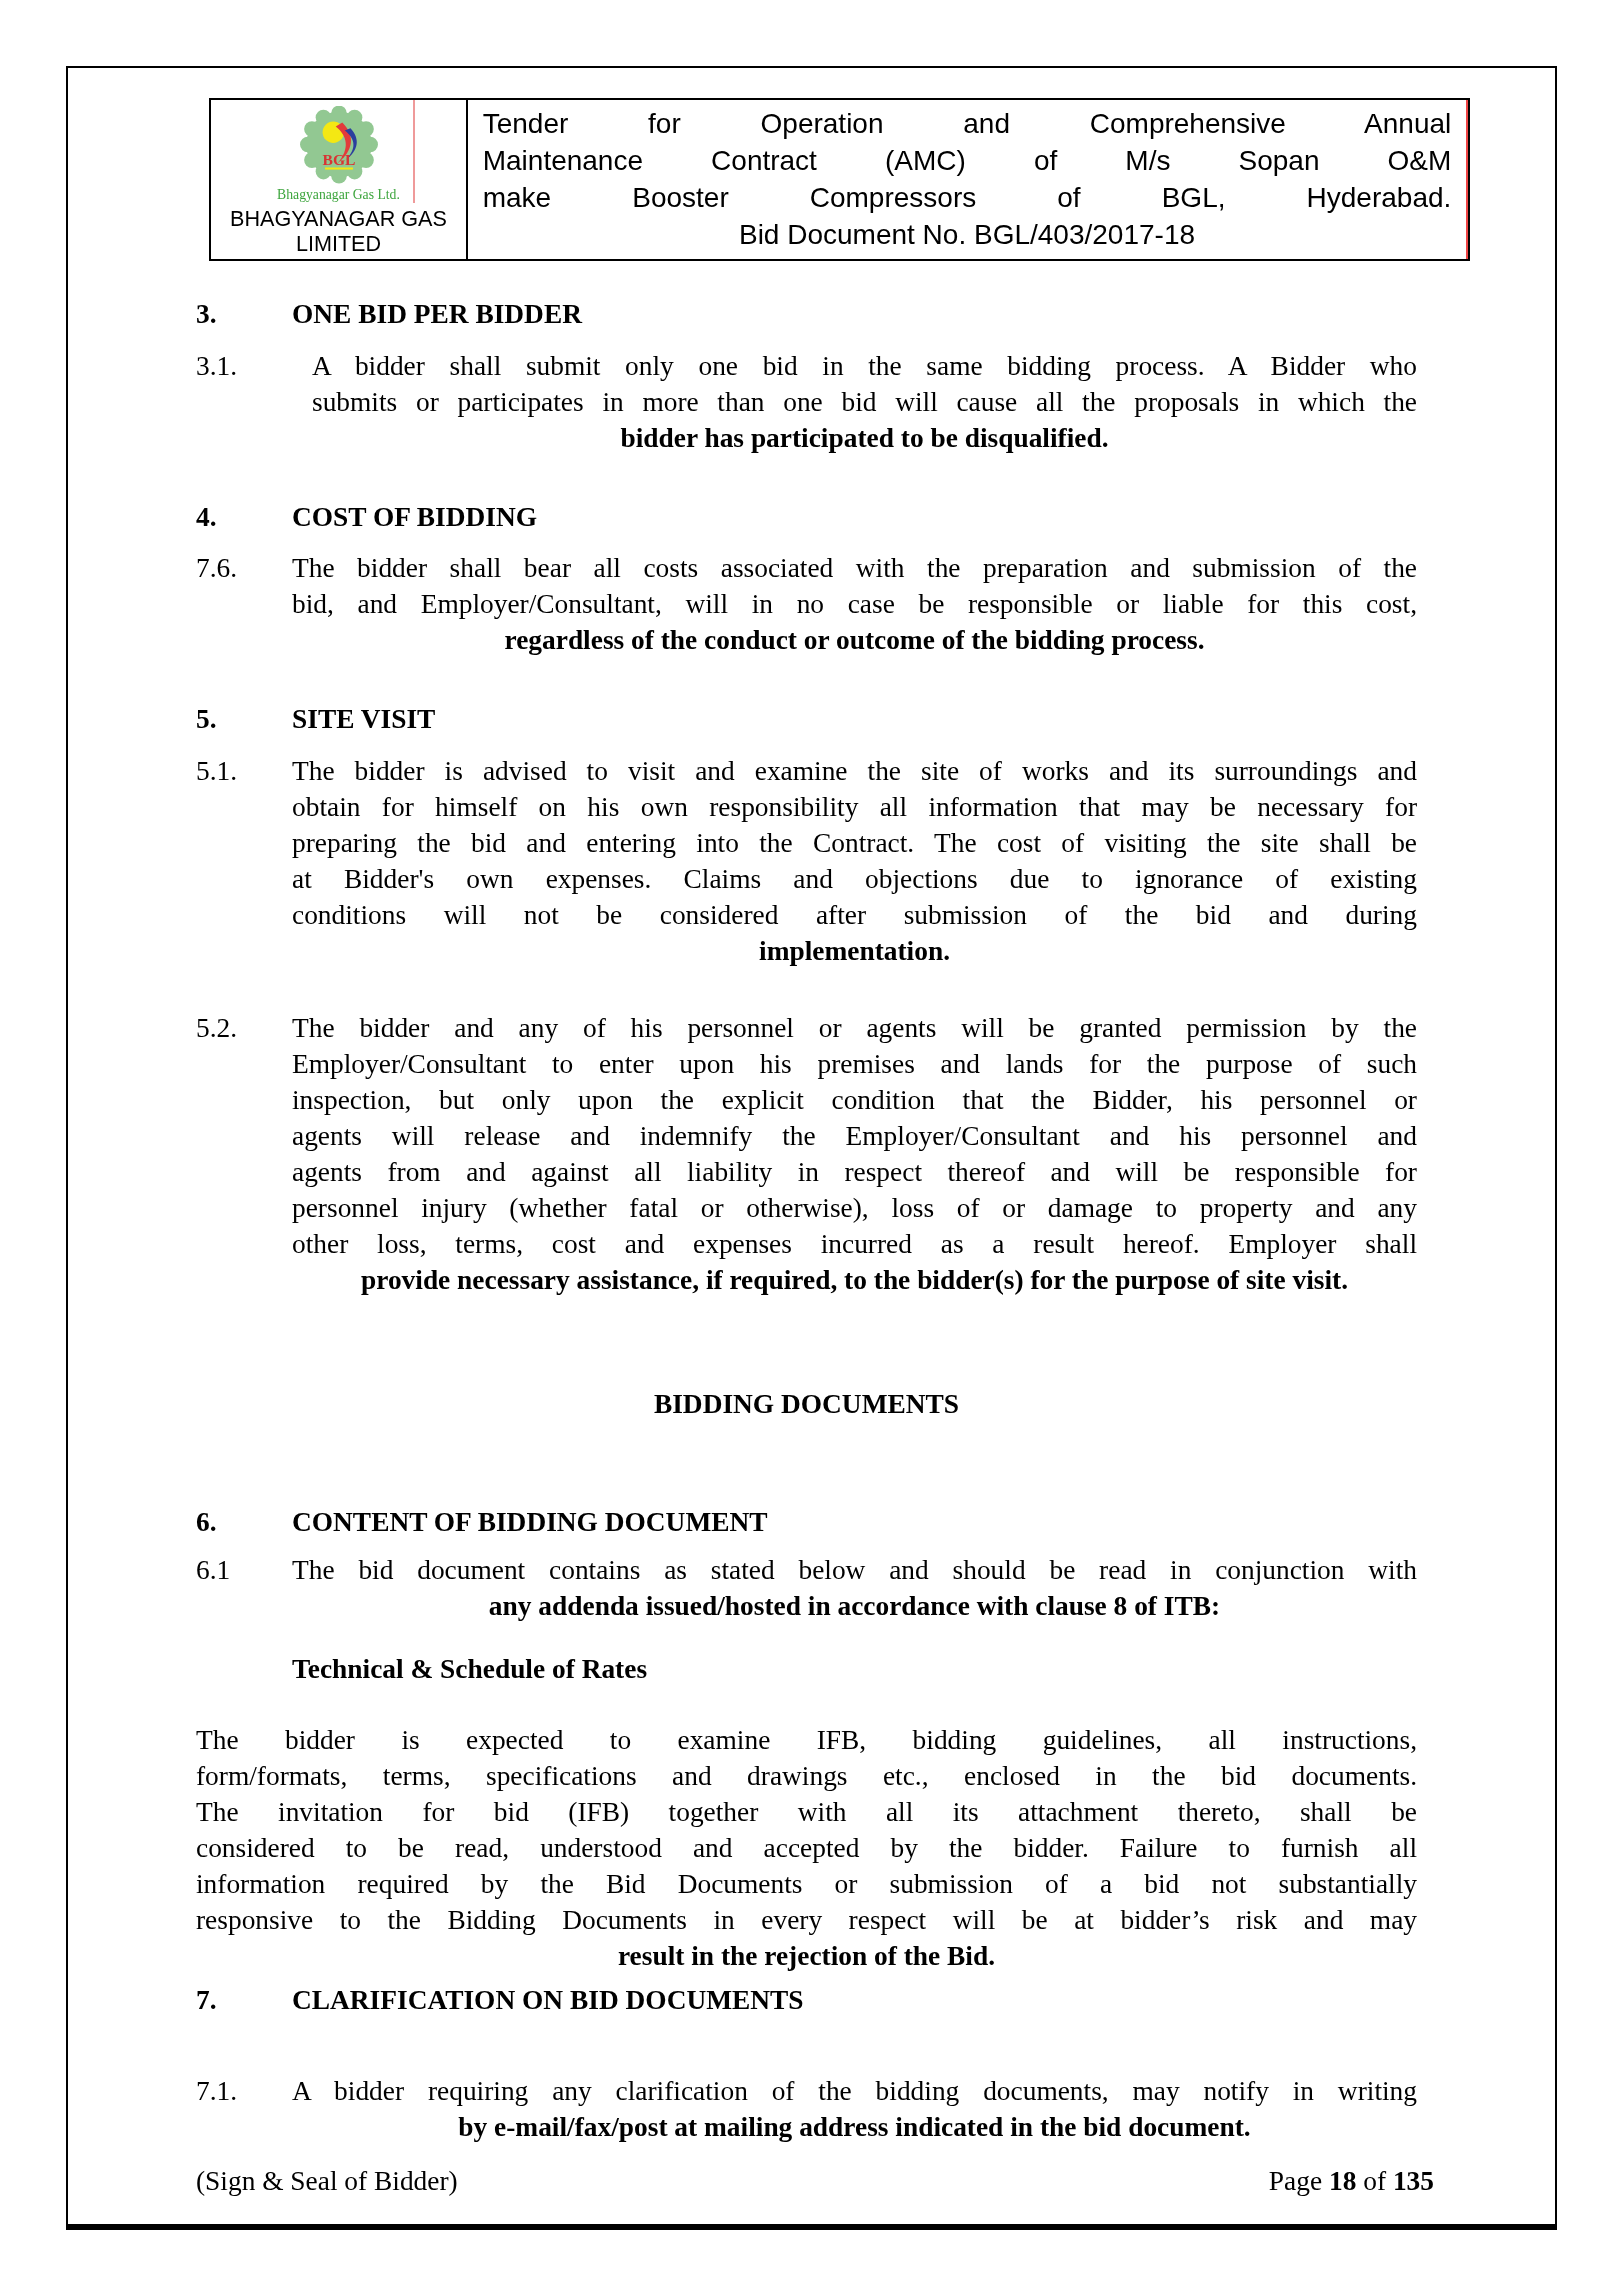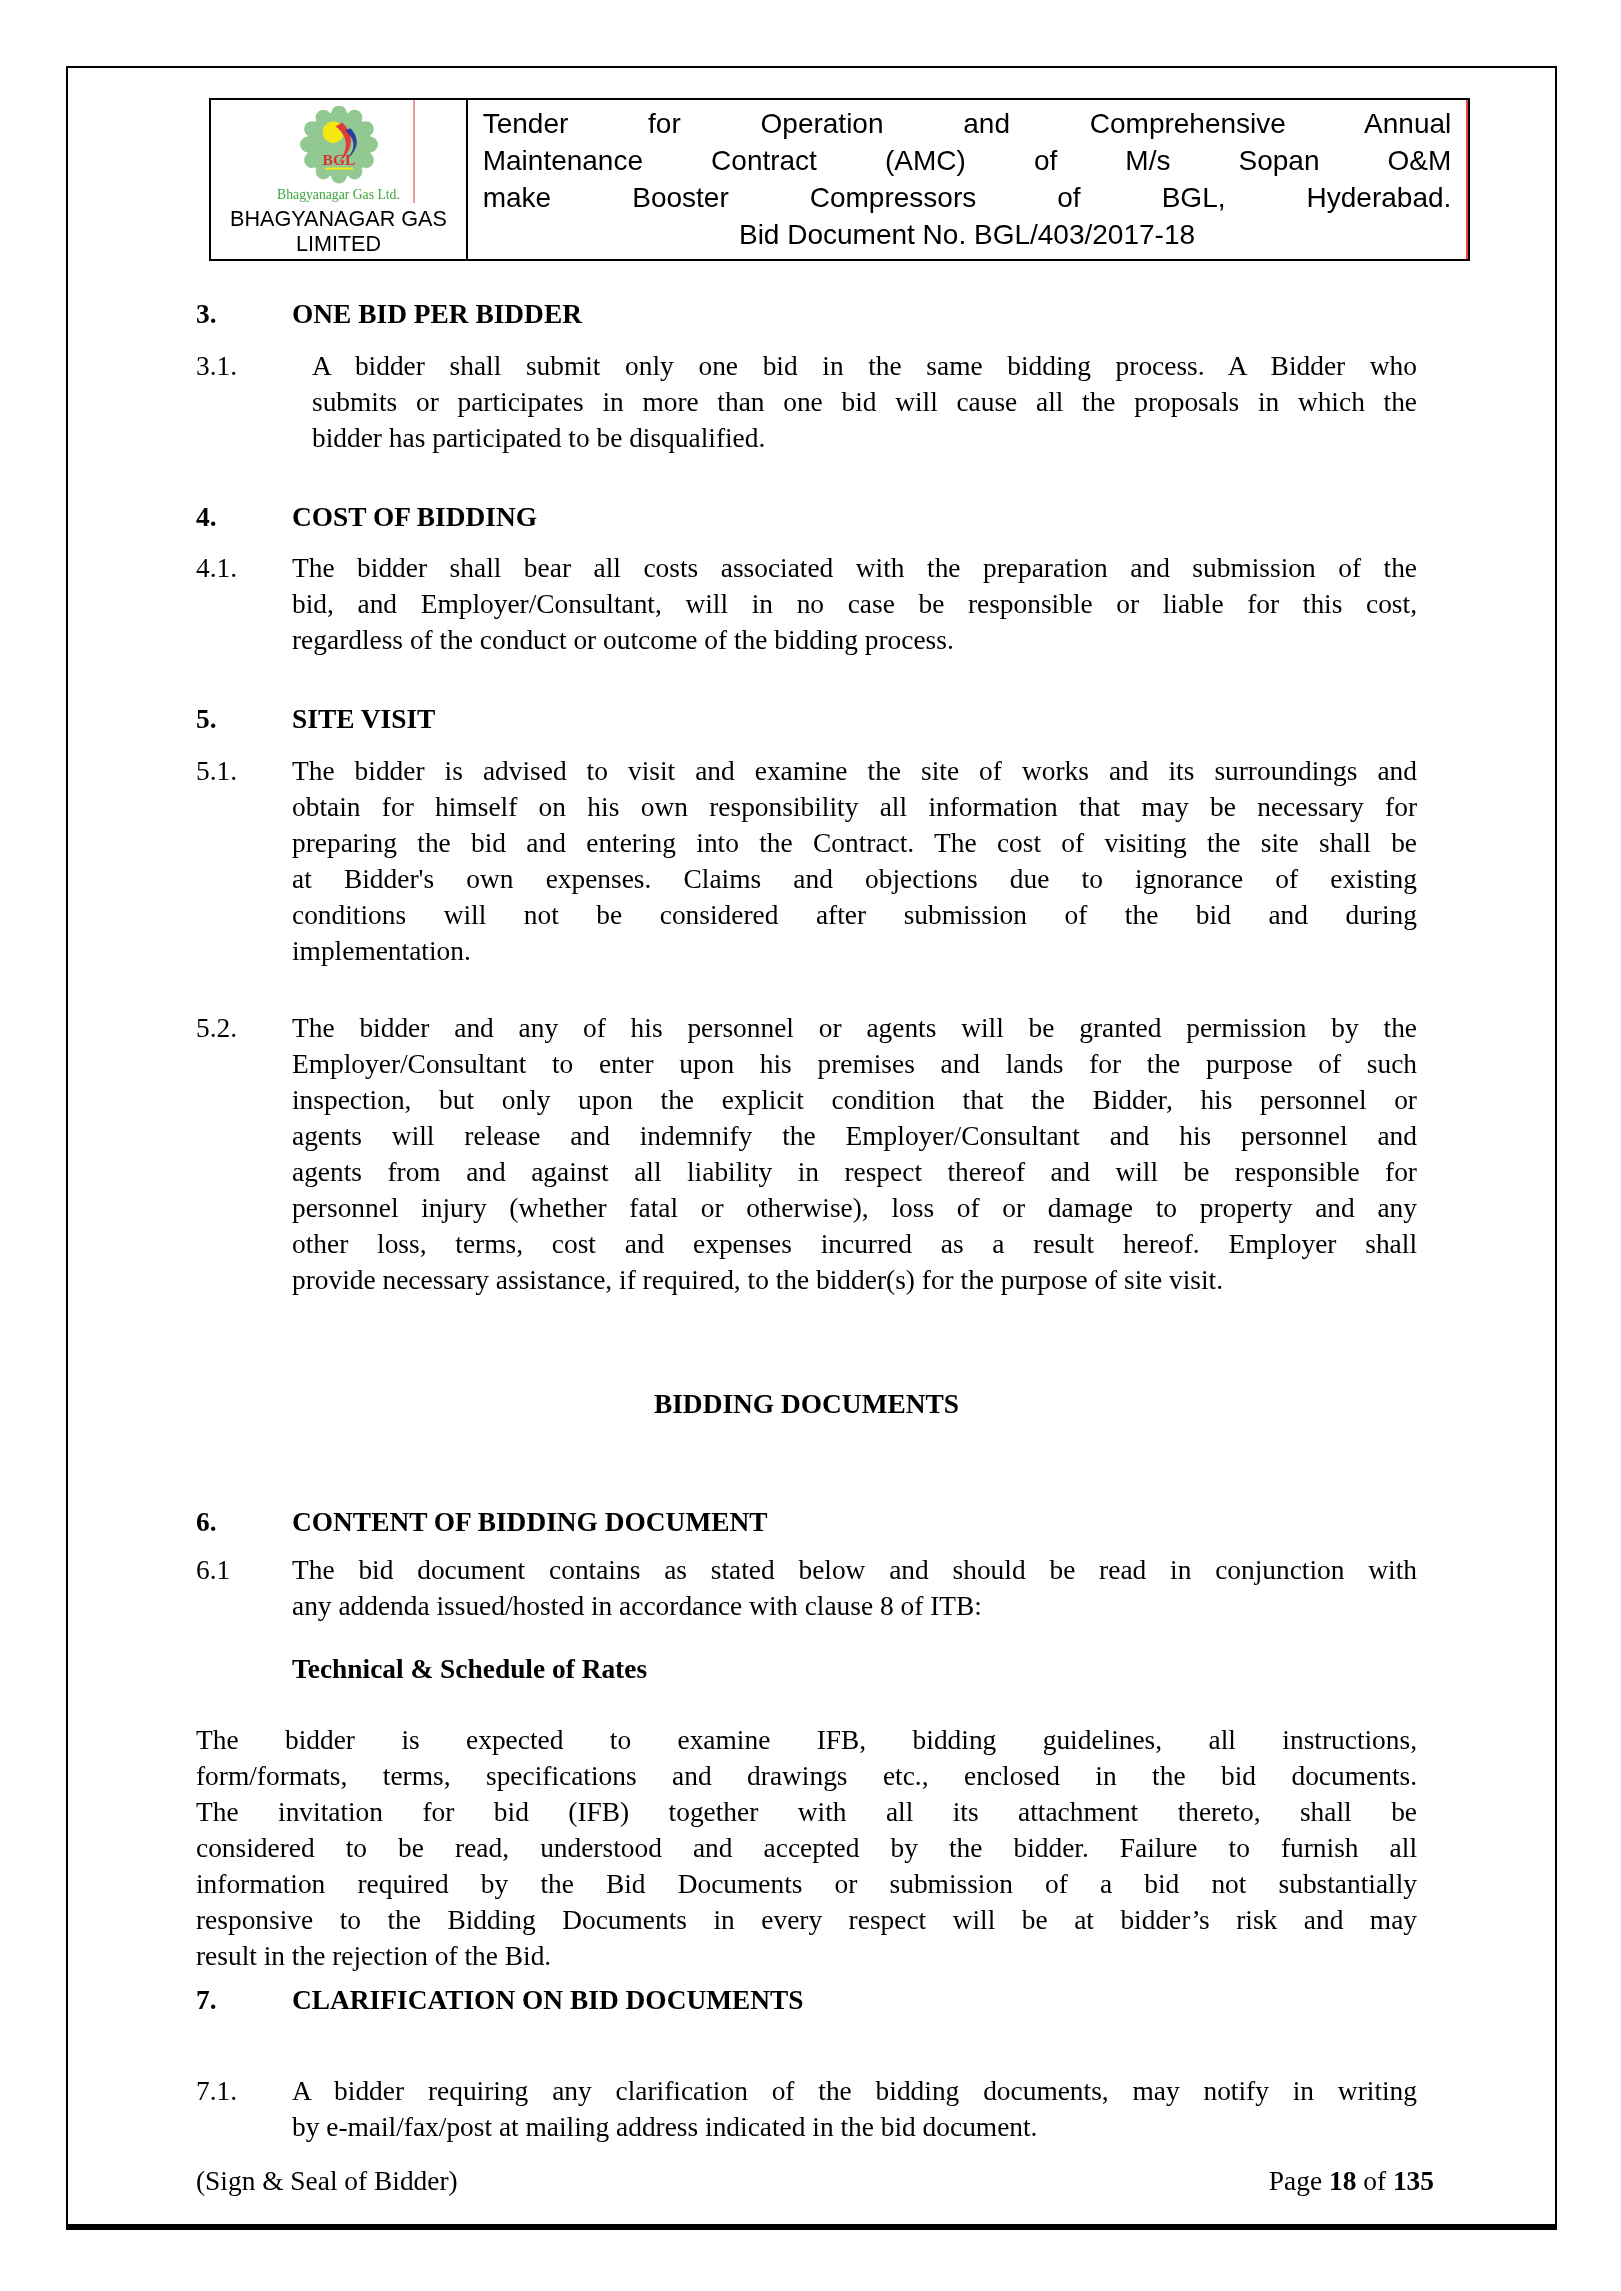--- a/index.html
+++ b/index.html
@@ -58,21 +58,21 @@
   
   .content {
     position: absolute; left: 128px; top: 193px; width: 1221px;
     font-size: 27.4px; line-height: 36px;
   }
   .sec-row { display: flex; }
   .sec-num { width: 96px; flex: none; }
   .sec-body { flex: 1; }
   .sec-heading { font-weight: bold; }
   .jline { text-align: justify; text-align-last: justify; text-justify: inter-word; }
-  .jlast { text-align: left; }
+  .jlast { text-align: center; font-weight: bold; }
   .center-head { font-weight: bold; text-align: center; }
   .subhead { font-weight: bold; margin-left: 96px; }
   .sec-i0 { margin-top: 35px; }
   .sec-i1 { margin-top: 15.7px; gap: 20px; }
   .sec-i2 { margin-top: 43px; }
   .sec-i3 { margin-top: 15.7px; }
   .sec-i4 { margin-top: 43px; }
   .sec-i5 { margin-top: 15.7px; }
   .sec-i6 { margin-top: 41px; }
   .sec-i7 { margin-top: 88px; }
@@ -147,21 +147,21 @@
           <div class="jline">A bidder shall submit only one bid in the same bidding process. A Bidder who</div>
           <div class="jline">submits or participates in more than one bid will cause all the proposals in which the</div>
           <div class="jlast">bidder has participated to be disqualified.</div>
         </div>
       </div>
       <div class="sec-row sec-heading sec-i2">
         <div class="sec-num">4.</div>
         <div class="sec-body">COST OF BIDDING</div>
       </div>
       <div class="sec-row sec-i3">
-        <div class="sec-num">4.1.</div>
+        <div class="sec-num">7.6.</div>
         <div class="sec-body">
           <div class="jline">The bidder shall bear all costs associated with the preparation and submission of the</div>
           <div class="jline">bid, and Employer/Consultant, will in no case be responsible or liable for this cost,</div>
           <div class="jlast">regardless of the conduct or outcome of the bidding process.</div>
         </div>
       </div>
       <div class="sec-row sec-heading sec-i4">
         <div class="sec-num">5.</div>
         <div class="sec-body">SITE VISIT</div>
       </div>

